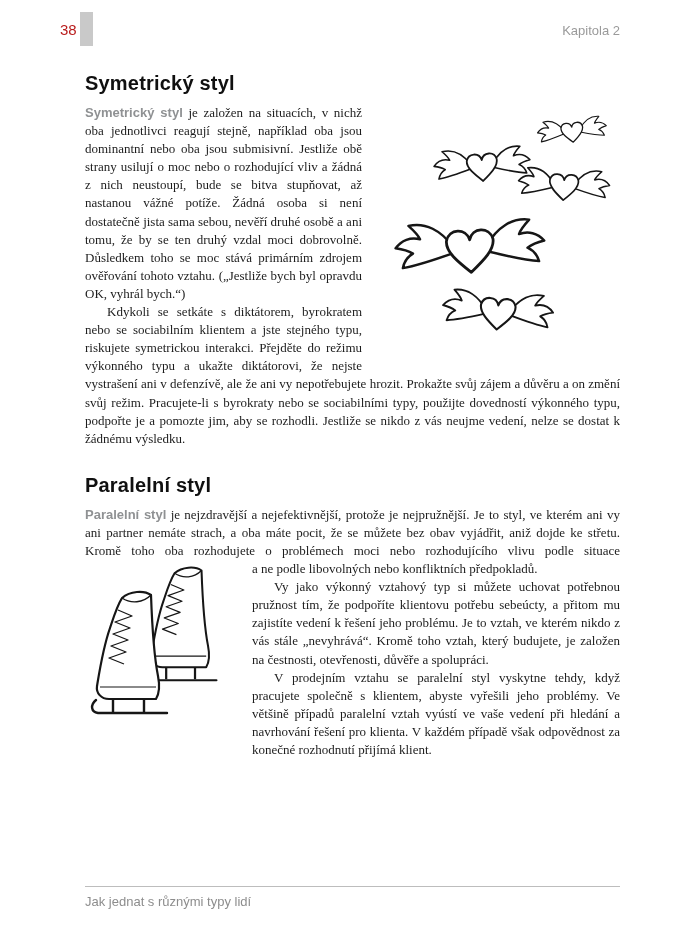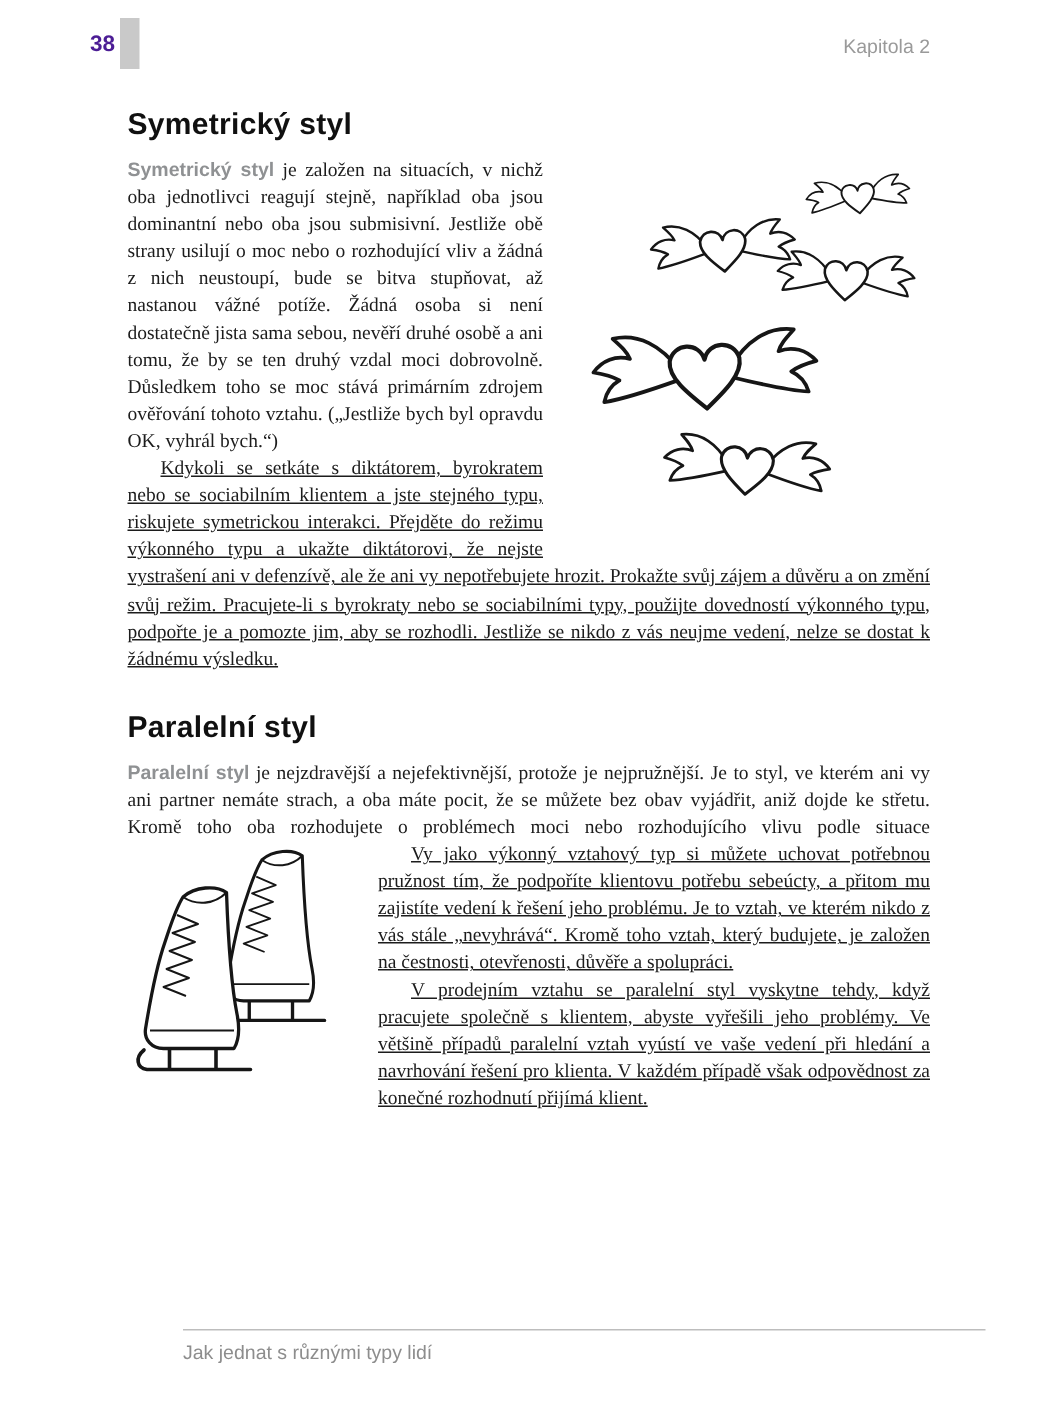--- a/index.html
+++ b/index.html
@@ -8,21 +8,21 @@
     background:#ffffff;
     position:relative;
     overflow:hidden;
     font-family:"Liberation Serif", serif;
     color:#1c1c1c;
   }
   
   .pagenum {
     position:absolute; left:60px; top:21px;
     font-family:"Liberation Sans", sans-serif;
-    font-weight:bold; font-size:15px; color:#4c1d95;
+    font-weight:normal; font-size:15px; color:#b91c1c;
   }
   .chapbar {
     position:absolute; left:80px; top:12px;
     width:13px; height:34px; background:#c9c9c9;
   }
   .chapter {
     position:absolute; right:80px; top:23px;
     font-family:"Liberation Sans", sans-serif;
     font-size:13px; color:#9a9a9a;
   }
@@ -33,39 +33,39 @@
   h2 {
     font-family:"Liberation Sans", sans-serif;
     font-weight:bold; font-size:20px; color:#101010;
     margin:26px 0 9px 0; letter-spacing:.2px;
   }
   .para {
     font-size:13px; line-height:18.1px;
     text-align:justify; hyphens:auto;
   }
   .para.just-all { text-align-last:justify; }
-  .para.indent { text-indent:22px;text-decoration:underline; }
+  .para.indent { text-indent:22px; }
   .lead {
     font-family:"Liberation Sans", sans-serif;
     font-weight:bold; color:#8f9193;
   }
   
   .fl-hearts {
     float:right; width:244px; height:268px; margin-left:14px;
   }
   .fl-skates {
     float:left; width:155px; height:212px; margin-right:12px;
   }
   .fl-hearts svg, .fl-skates svg { display:block; }
   
   .footer {
     position:absolute; top:886px; left:85px; width:535px;
     border-top:1px solid #bdbdbd; padding-top:7px;
     font-family:"Liberation Sans", sans-serif;
-    font-size:13px; color:#8d8d8d;margin-left:37px;
+    font-size:13px; color:#8d8d8d;
   }
 </style>
 </head>
 <body>
 
 <div class="pagenum">38</div>
 <div class="chapbar"></div>
 <div class="chapter">Kapitola 2</div>
 
 <div class="main">
@@ -103,21 +103,21 @@
             <path d="M35,10 C44,16 56,15 64,7" fill="none" stroke="#161616" stroke-width="1.4"></path>
             <path d="M31,22 L45,28 L28,34 L43,40 L26,46 L41,52 L24,58 L39,64 L22,70 L37,76" fill="none" stroke="#161616" stroke-width="1.3" stroke-linejoin="round"></path>
             <path d="M13,99 L69,99" fill="none" stroke="#161616" stroke-width="1.2"></path>
             <path d="M26,111 L26,124 M57,111 L57,124" fill="none" stroke="#161616" stroke-width="2.4"></path>
             <path d="M9,112 C3,117 4,124 11,125 L80,125" fill="none" stroke="#161616" stroke-width="2.4" stroke-linecap="round"></path>
           </g>
         </defs>
         <use href="#skate" transform="translate(57,4) scale(0.93)"></use>
         <use href="#skate" transform="translate(2,28)"></use>
       </svg>
-        </span></p>
+        </span><span>a ne podle libovolných nebo konfliktních předpokladů.</span></p>
     <p class="para indent">Vy jako výkonný vztahový typ si můžete uchovat potřebnou pružnost tím, že podpoříte klientovu potřebu sebeúcty, a přitom mu zajistíte vedení k řešení jeho problému. Je to vztah, ve kterém nikdo z vás stále „nevyhrává“. Kromě toho vztah, který budujete, je založen na čestnosti, otevřenosti, důvěře a spolupráci.</p>
     <p class="para indent">V prodejním vztahu se paralelní styl vyskytne tehdy, když pracujete společně s klientem, abyste vyřešili jeho problémy. Ve většině případů paralelní vztah vyústí ve vaše vedení při hledání a navrhování řešení pro klienta. V každém případě však odpovědnost za konečné rozhodnutí přijímá klient.</p>
   </section>
 
 </div>
 
 <div class="footer">
   <span>Jak jednat s různými typy lidí</span>
 </div>
 

